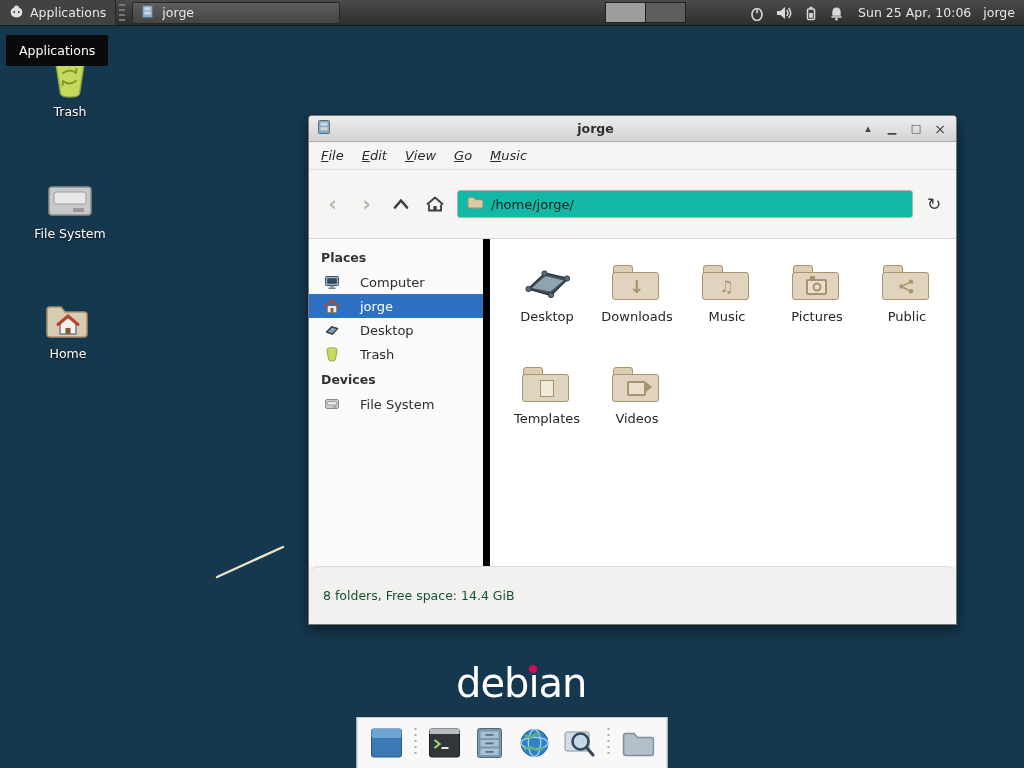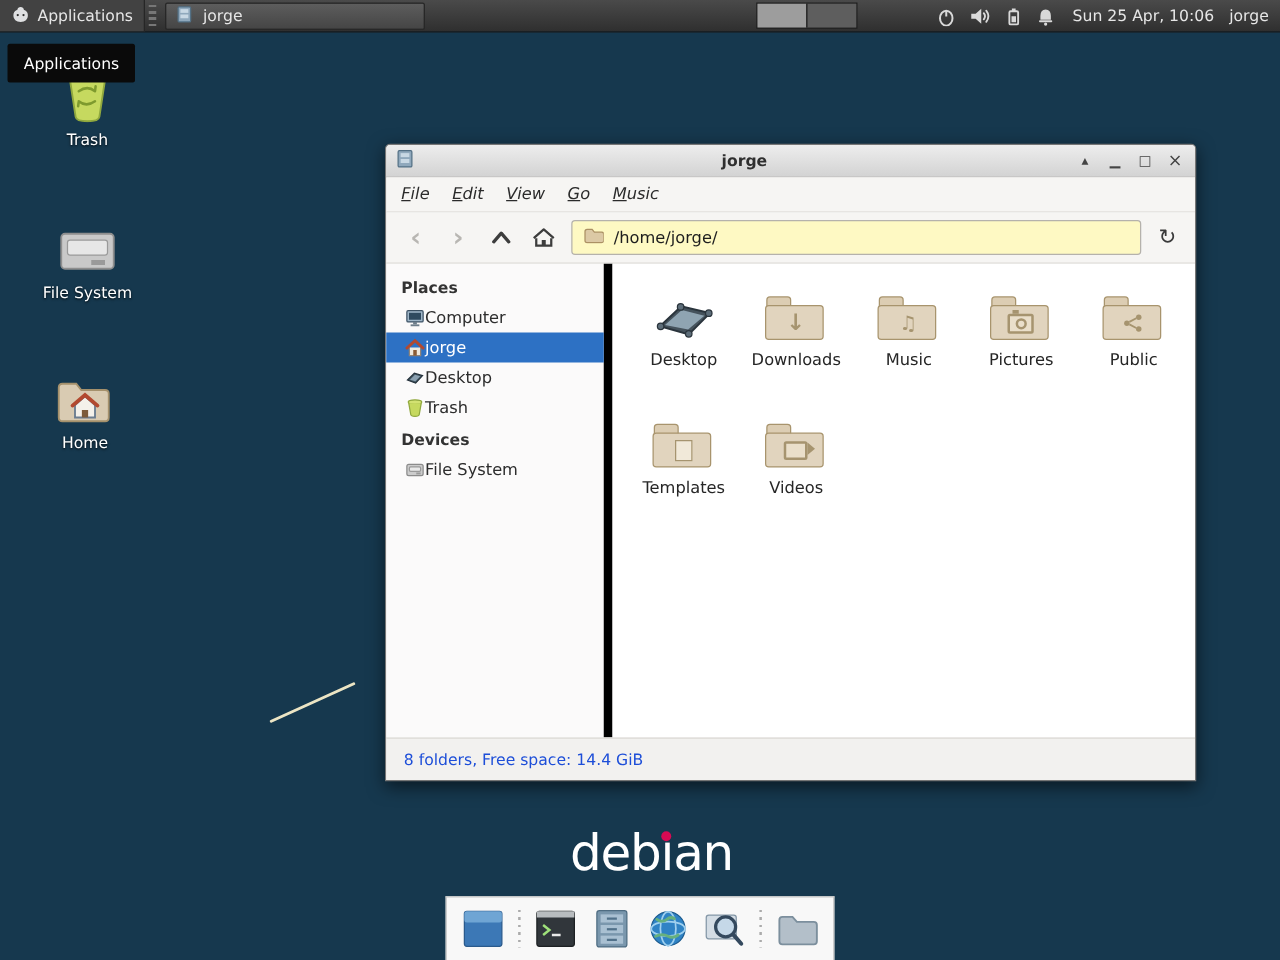--- a/index.html
+++ b/index.html
@@ -40,32 +40,32 @@
   .fm-window{position:absolute;left:308px;top:115px;width:647px;height:508px;background:#f4f3f1;border:1px solid #767676;border-radius:4px 4px 0 0;box-shadow:0 4px 14px rgba(0,0,0,.55);display:flex;flex-direction:column;z-index:20;}
   .titlebar{height:25px;background:linear-gradient(#ededed,#d3d3d3);border-bottom:1px solid #adadad;border-radius:3px 3px 0 0;display:flex;align-items:center;padding:0 7px;gap:6px;}
   .titlebar .title{flex:1;text-align:center;font-weight:bold;font-size:12.5px;color:#2f2f2f;}
   .tb-btn{width:18px;height:18px;display:flex;align-items:center;justify-content:center;color:#444;font-size:11px;line-height:1;}
   .menubar{display:flex;padding:1px 3px;background:#f6f5f3;border-bottom:1px solid #e2e0dd;font-size:13px;color:#2b2b2b;}
   .menu-item{display:inline-block;padding:5px 9px;font-style:italic;}
   .menu-item::first-letter{text-decoration:underline;}
   .toolbar{display:flex;align-items:center;gap:3px;padding:6px 8px;background:#f6f5f3;border-bottom:1px solid #dbd9d5;}
   .nav-btn{width:31px;height:28px;display:flex;align-items:center;justify-content:center;border-radius:3px;}
   .nav-glyph{font-size:21px;line-height:1;color:#b8b6b2;font-weight:bold;}
-  .pathbar{flex:1;height:26px;background:#fef9c3;border:1px solid #b5b2ac;border-radius:3px;display:flex;align-items:center;gap:8px;padding:0 9px;font-size:13px;color:#1e1e1e;margin:0 4px;}
+  .pathbar{flex:1;height:26px;background:#14b8a6;border:1px solid #b5b2ac;border-radius:3px;display:flex;align-items:center;gap:8px;padding:0 9px;font-size:13px;color:#1e1e1e;margin:14px 4px;}
   .reload-btn{width:28px;height:28px;display:flex;align-items:center;justify-content:center;font-size:17px;color:#3a3a3a;}
   .fm-body{flex:1;display:flex;min-height:0;}
   .sidebar{width:174px;background:#fbfafa;border-right:7px solid #000000;padding-top:5px;font-size:13px;color:#2d2d2d;}
   .side-header{font-weight:bold;font-size:12.5px;padding:6px 12px 5px 12px;color:#333;}
-  .side-item{display:flex;align-items:center;gap:0;padding:4px 8px 4px 15px;}
+  .side-item{display:flex;align-items:center;gap:20px;padding:4px 8px 4px 15px;}
   .side-item .si{width:16px;height:16px;display:flex;align-items:center;justify-content:center;flex:none;}
   .side-item.selected{background:#2d71c4;color:#fff;}
   .fm-main{flex:1;background:#fff;display:flex;flex-wrap:wrap;align-content:flex-start;padding:16px 2px 0 12px;}
   .cell{width:90px;height:102px;display:flex;flex-direction:column;align-items:center;gap:6px;font-size:13px;color:#262626;}
   .cell .cico{height:48px;display:flex;align-items:flex-end;justify-content:center;}
-  .statusbar{height:25px;background:#f2f1ef;border-top:1px solid #dbd9d5;display:flex;align-items:center;padding:4px 14px;font-size:12.5px;color:#1d4ed8;}
+  .statusbar{height:25px;background:#f2f1ef;border-top:1px solid #dbd9d5;display:flex;align-items:center;padding:16px 14px;font-size:12.5px;color:#14532d;border-radius:10px;}
 
   
   .folder{position:relative;width:50px;height:40px;}
   .folder .tab{position:absolute;top:2px;left:1px;width:20px;height:10px;background:#dccdb3;border:1.5px solid #a8946d;border-radius:3px 3px 0 0;box-sizing:border-box;}
   .folder .fbody{position:absolute;top:9px;left:0;width:47px;height:28px;background:#e1d4be;border:1.5px solid #a8946d;border-radius:3px;box-sizing:border-box;}
   .folder .emblem{position:absolute;top:11px;left:0;width:49px;height:25px;display:flex;align-items:center;justify-content:center;color:#a6946f;}
   .em-glyph-dl{font-size:18px;font-weight:bold;}
   .em-glyph-mu{font-size:16px;}
   .em-page{width:12px;height:15px;background:#f1e9d9;border:1.5px solid #a6946f;}
   .em-cam{width:17px;height:12px;border:2px solid #a6946f;border-radius:2px;background:#ead fb;position:relative;}

